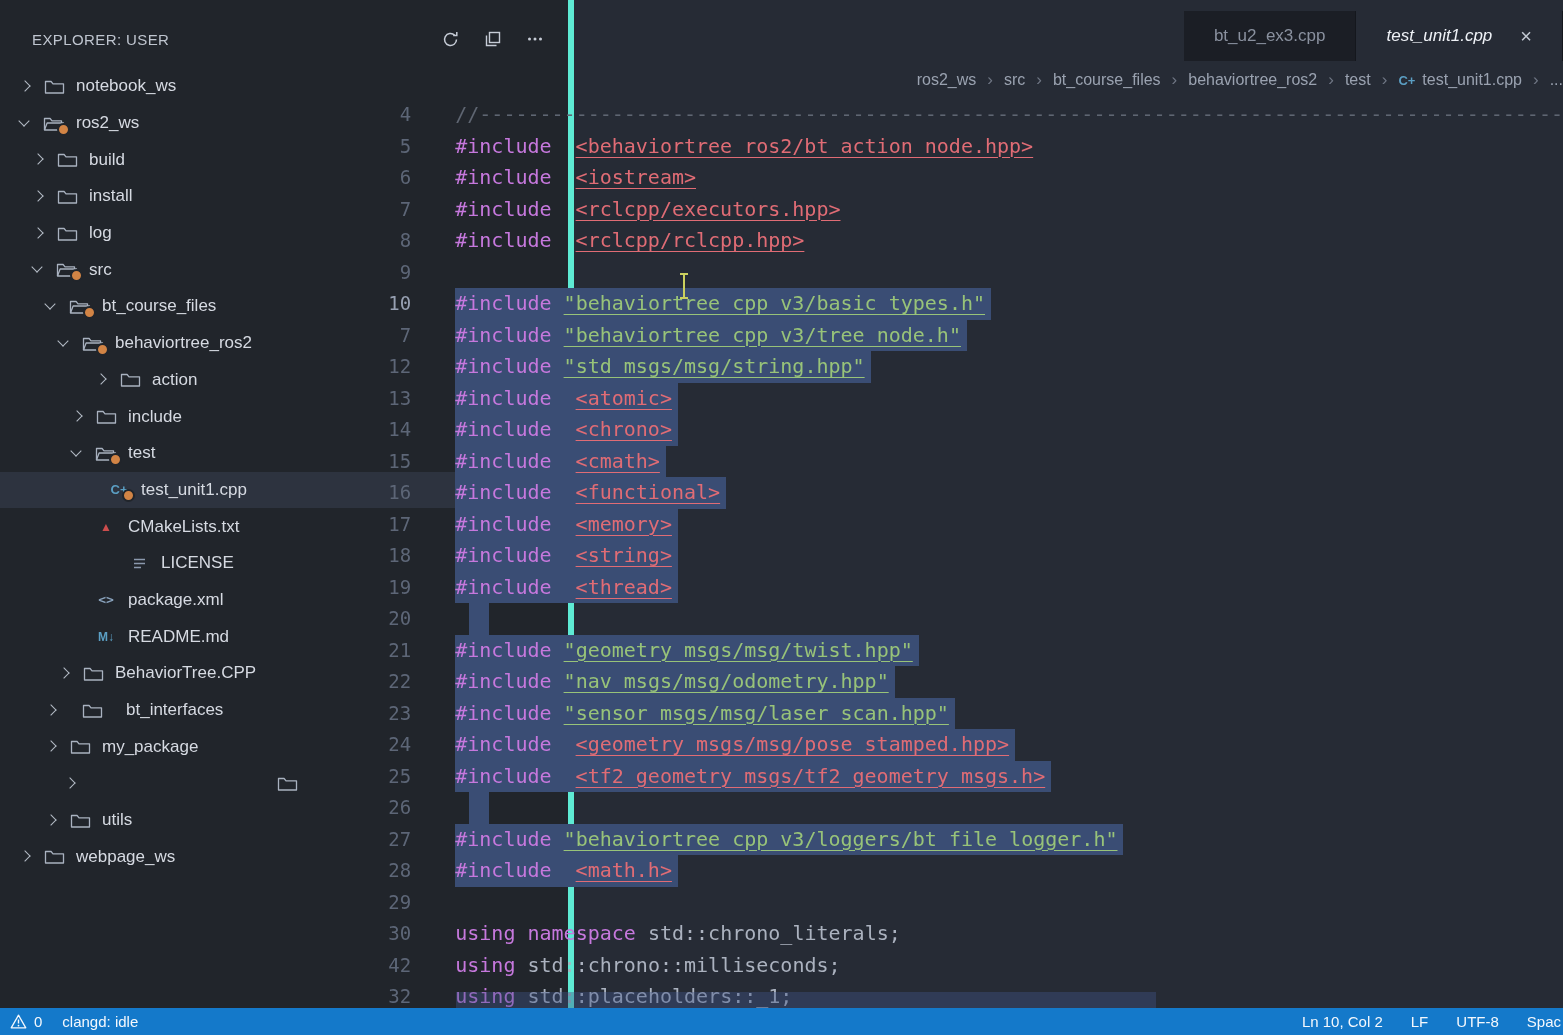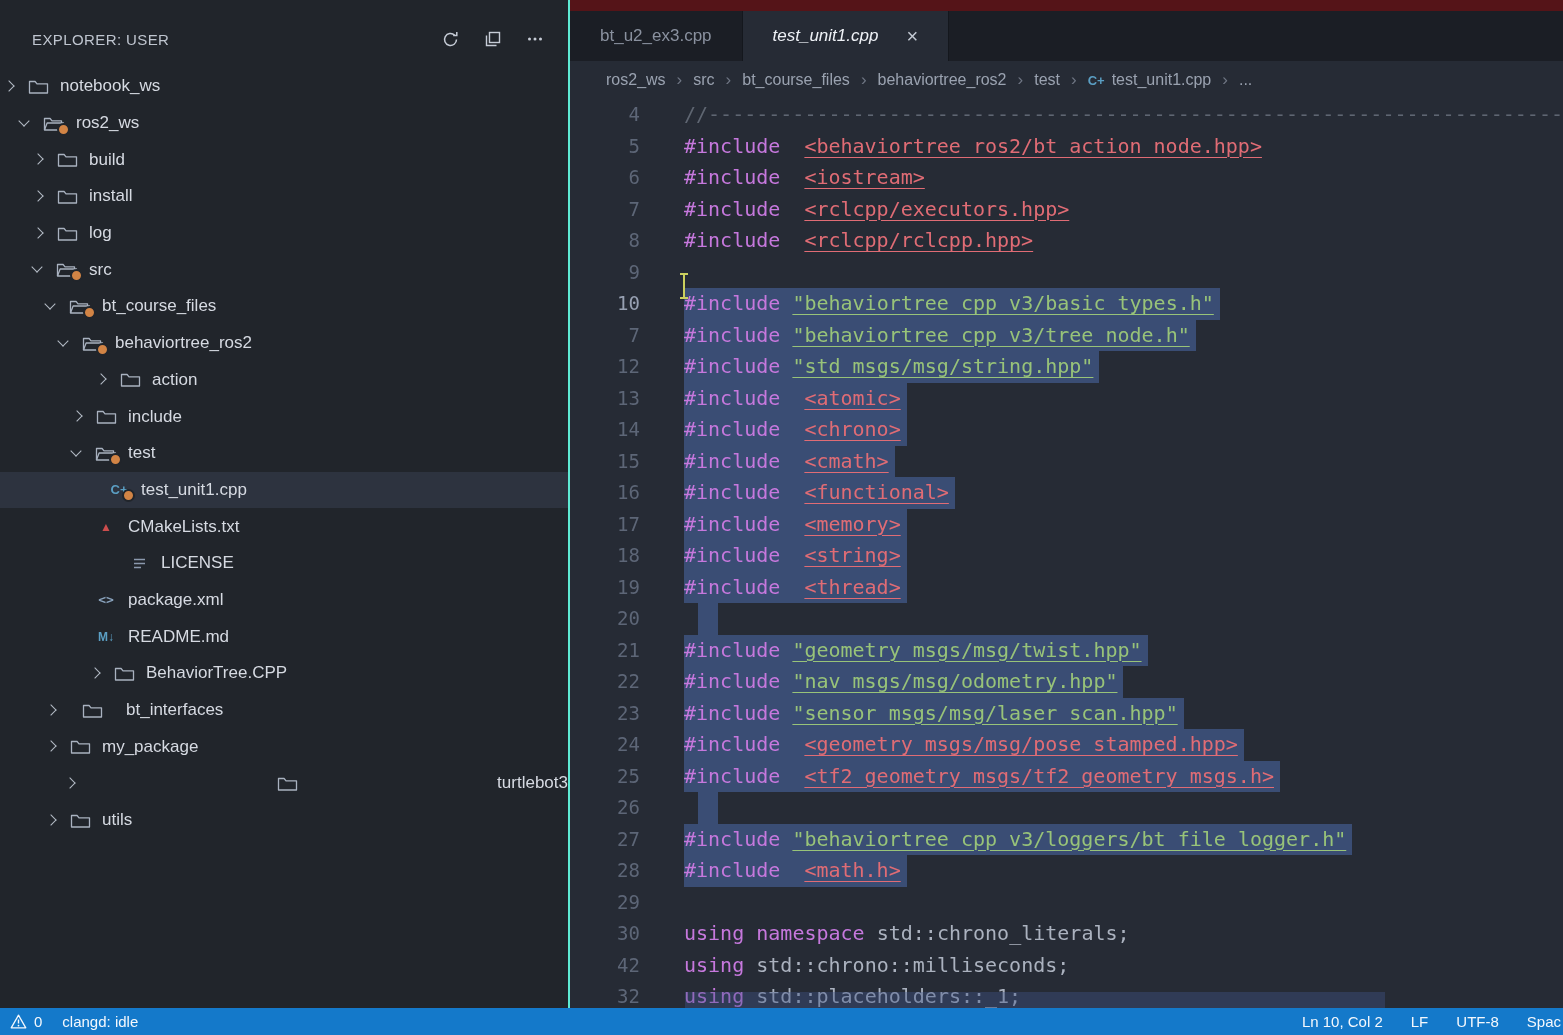--- a/index.html
+++ b/index.html
@@ -1,21 +1,21 @@
 <!DOCTYPE html>
 <html style="--sidebar-bg: #21252b; --sidebar-header-fg: #bfc5cf; --tree-fg: #d6dae2; --selected-row-bg: #2d333f; --editor-bg: #262b35; --tabbar-bg: #1b1e25; --tab-inactive-fg: #8a919f; --tab-active-fg: #eef1f6; --breadcrumb-fg: #9aa2b0; --gutter-fg: #5d6677; --gutter-active-fg: #97a0b2; --selection-bg: #3a4d74; --keyword: #c678dd; --string: #98c379; --syslib: #e06c75; --comment: #5f6672; --plain-text: #abb2bf; --statusbar-bg: #1479ca; --statusbar-fg: #f4f8fd; --accent-strip: #551418; --modified-dot: #d28445; --icon-fg: #a9b2c0; --cpp-icon: #5b9fc4; --cmake-icon: #cc4d4d;"><head>
 <meta charset="utf-8">
 <style>
   html,body{margin:0;padding:0;background:#14161a;}
   .app{position:relative;width:1563px;height:1035px;overflow:hidden;display:flex;flex-direction:column;
        font-family:"Liberation Sans",sans-serif;background:var(--editor-bg,#262b35);}
   .main{flex:1;display:flex;min-height:0;}
 
   
-  .sidebar{width:568px;flex:none;background:var(--sidebar-bg,#21252b);border-right:2px solid #5eead4;
+  .sidebar{width:568px;flex:none;background:var(--sidebar-bg,#21252b);border-right:6px solid #5eead4;
            display:flex;flex-direction:column;overflow:hidden;}
   .sb-header{height:68px;flex:none;display:flex;align-items:center;padding:10px 24px 0 32px;box-sizing:border-box;}
   .sb-title{flex:1;font-size:15px;letter-spacing:.4px;color:var(--sidebar-header-fg,#bfc5cf);white-space:nowrap;}
   .sb-actions{display:flex;gap:24px;align-items:center;}
   .abtn{display:flex;color:#c6ccd6;cursor:pointer;}
   .tree{flex:1;overflow:hidden;}
   .trow{display:flex;align-items:center;height:36.7px;cursor:pointer;}
   .trow.selected{background:var(--selected-row-bg,#2d333f);}
   .chev{width:17px;height:17px;position:relative;flex:none;margin-right:9px;}
   .chev.right::before{content:"";position:absolute;left:5px;top:4px;width:7px;height:7px;
@@ -27,21 +27,21 @@
   .dot{position:absolute;right:-4px;bottom:-3px;width:9px;height:9px;border-radius:50%;
        background:var(--modified-dot,#d28445);border:2px solid var(--sidebar-bg,#21252b);}
   .tlabel{font-size:17px;color:var(--tree-fg,#d6dae2);white-space:nowrap;}
   .fi{font-weight:bold;line-height:1;}
   .fi.cpp{color:var(--cpp-icon,#5b9fc4);font-size:13px;}
   .fi.cmake{color:var(--cmake-icon,#cc4d4d);font-size:12px;}
   .fi.xml{color:#8aa3bd;font-size:13px;font-family:"DejaVu Sans Mono",monospace;}
   .fi.md{color:#5b9fc4;font-size:12px;}
 
   
-  .editor-col{flex:1;min-width:0;display:flex;flex-direction:column;background:var(--editor-bg,#262b35);}
+  .editor-col{flex:1;min-width:0;display:flex;flex-direction:column;background:var(--editor-bg,#262b35);align-items:flex-end;}
   .red-strip{height:11px;flex:none;background:var(--accent-strip,#551418);}
   .tabbar{height:50px;flex:none;background:var(--tabbar-bg,#1b1e25);display:flex;}
   .tab{display:flex;align-items:center;padding:0 30px;font-size:17px;border-right:1px solid #14171d;cursor:pointer;white-space:nowrap;}
   .tab.inactive{color:var(--tab-inactive-fg,#8a919f);}
   .tab.active{background:var(--editor-bg,#262b35);color:var(--tab-active-fg,#eef1f6);}
   .tab-label.preview{font-style:italic;}
   .tab-close{margin-left:28px;font-size:20px;line-height:1;color:#c3c9d3;cursor:pointer;}
   .breadcrumb{height:38px;flex:none;display:flex;align-items:center;padding-left:36px;gap:11px;
               font-size:16px;color:var(--breadcrumb-fg,#9aa2b0);white-space:nowrap;overflow:hidden;}
   .bitem{display:flex;align-items:center;gap:7px;cursor:pointer;}
@@ -100,21 +100,21 @@
                 <g fill="currentColor">
                   <circle cx="3.5" cy="9" r="1.5"></circle>
                   <circle cx="9" cy="9" r="1.5"></circle>
                   <circle cx="14.5" cy="9" r="1.5"></circle>
                 </g>
               </svg>
             </span>
           </span>
       </div>
       <div class="tree" id="tree">
-          <div class="trow" style="">
+          <div class="trow" style="padding-left: 16px;">
             <span class="chev right"></span>
             <span class="ticon">
               <svg width="21" height="17" viewBox="0 0 21 17">
                 <path d="M1.5 3.5h5.6l1.9 2.3h10.5v9.2H1.5z" fill="none" stroke="currentColor" stroke-width="1.3" stroke-linejoin="round"></path>
               </svg>
             </span>
             <span class="tlabel">notebook_ws</span>
           </div>
           <div class="trow" style="padding-left: 16px;">
             <span class="chev down"></span>
@@ -259,21 +259,21 @@
             </span>
             <span class="tlabel">package.xml</span>
           </div>
           <div class="trow" style="padding-left: 68px;">
             <span class="chev none"></span>
             <span class="ticon">
               <span class="fi md">M↓</span>
             </span>
             <span class="tlabel">README.md</span>
           </div>
-          <div class="trow" style="padding-left: 86px; align-items: center;">
+          <div class="trow" style="padding-left: 55px; align-items: center;">
             <span class="chev right"></span>
             <span class="ticon">
               <svg width="21" height="17" viewBox="0 0 21 17">
                 <path d="M1.5 3.5h5.6l1.9 2.3h10.5v9.2H1.5z" fill="none" stroke="currentColor" stroke-width="1.3" stroke-linejoin="round"></path>
               </svg>
             </span>
             <span class="tlabel">BehaviorTree.CPP</span>
           </div>
           <div class="trow" style="padding-left: 42px; gap: 12px;">
             <span class="chev right"></span>
@@ -303,20 +303,29 @@
             <span class="tlabel">turtlebot3</span>
           </div>
           <div class="trow" style="padding-left: 42px;">
             <span class="chev right"></span>
             <span class="ticon">
               <svg width="21" height="17" viewBox="0 0 21 17">
                 <path d="M1.5 3.5h5.6l1.9 2.3h10.5v9.2H1.5z" fill="none" stroke="currentColor" stroke-width="1.3" stroke-linejoin="round"></path>
               </svg>
             </span>
             <span class="tlabel">utils</span>
+          </div>
+          <div class="trow" style="padding-left: 16px;">
+            <span class="chev right"></span>
+            <span class="ticon">
+              <svg width="21" height="17" viewBox="0 0 21 17">
+                <path d="M1.5 3.5h5.6l1.9 2.3h10.5v9.2H1.5z" fill="none" stroke="currentColor" stroke-width="1.3" stroke-linejoin="round"></path>
+              </svg>
+            </span>
+            <span class="tlabel">webpage_ws</span>
           </div>
         </div>
     </aside>
 
     <section class="editor-col">
       <div class="red-strip"></div>
       <div class="tabbar" id="tabbar">
           <div class="tab inactive">
             <span class="tab-label">bt_u2_ex3.cpp</span>
           </div>

